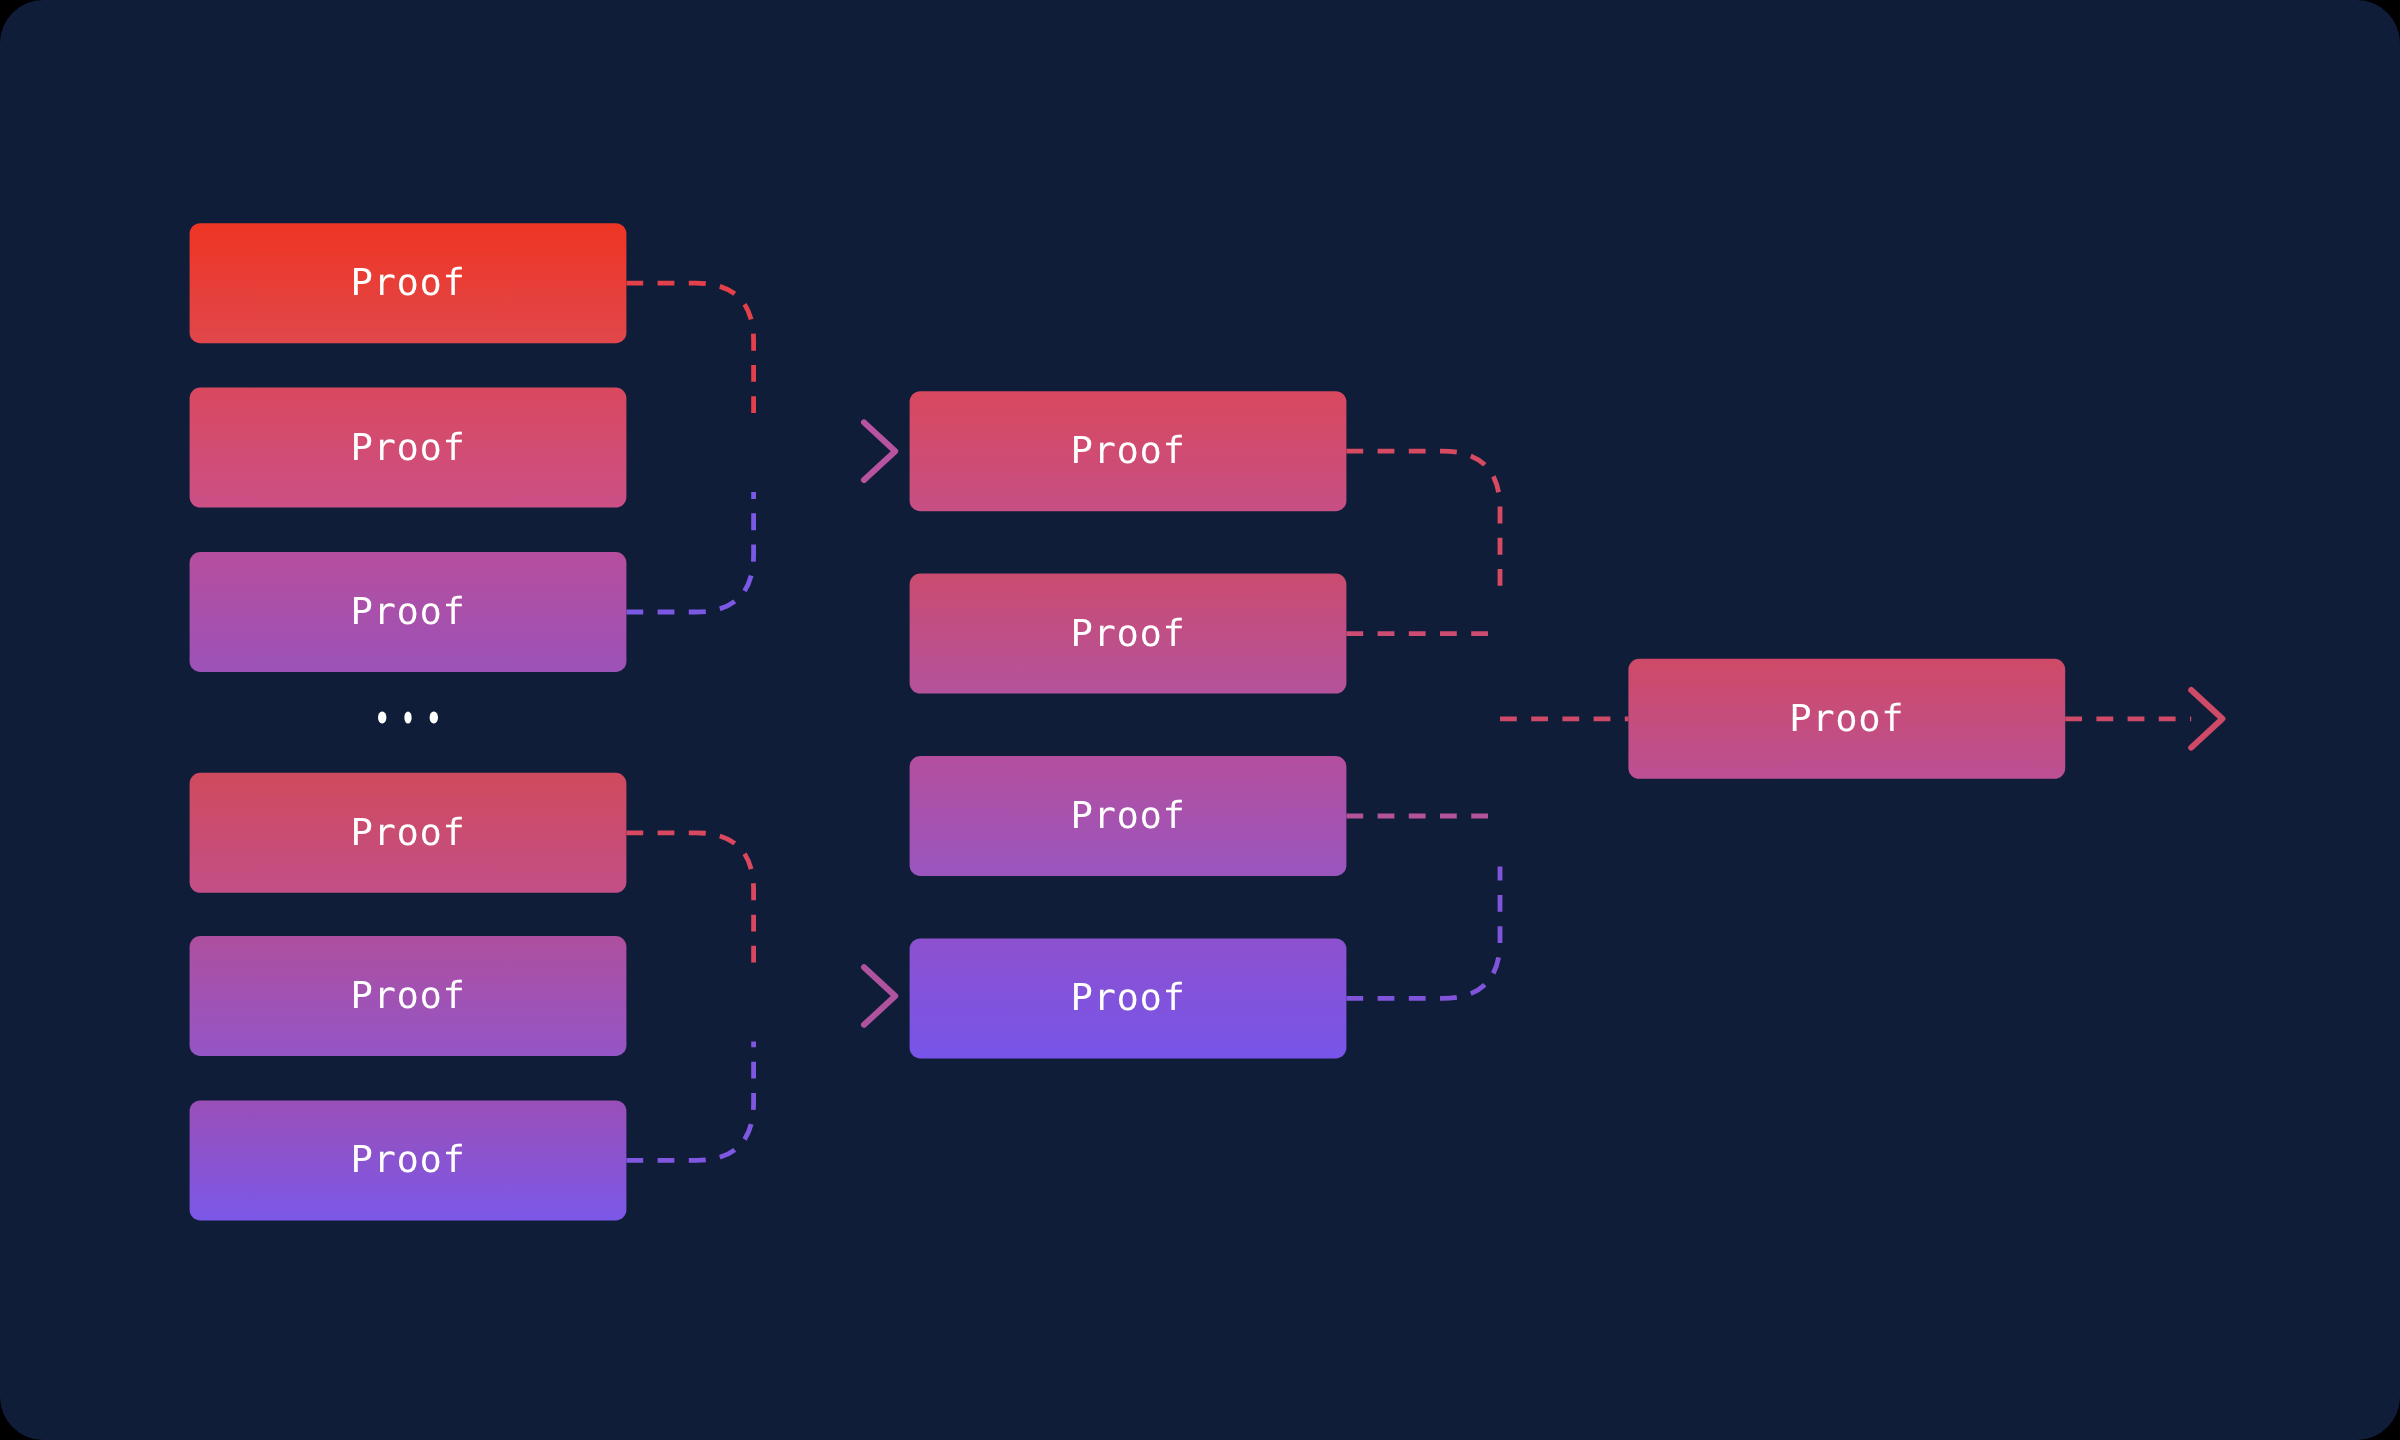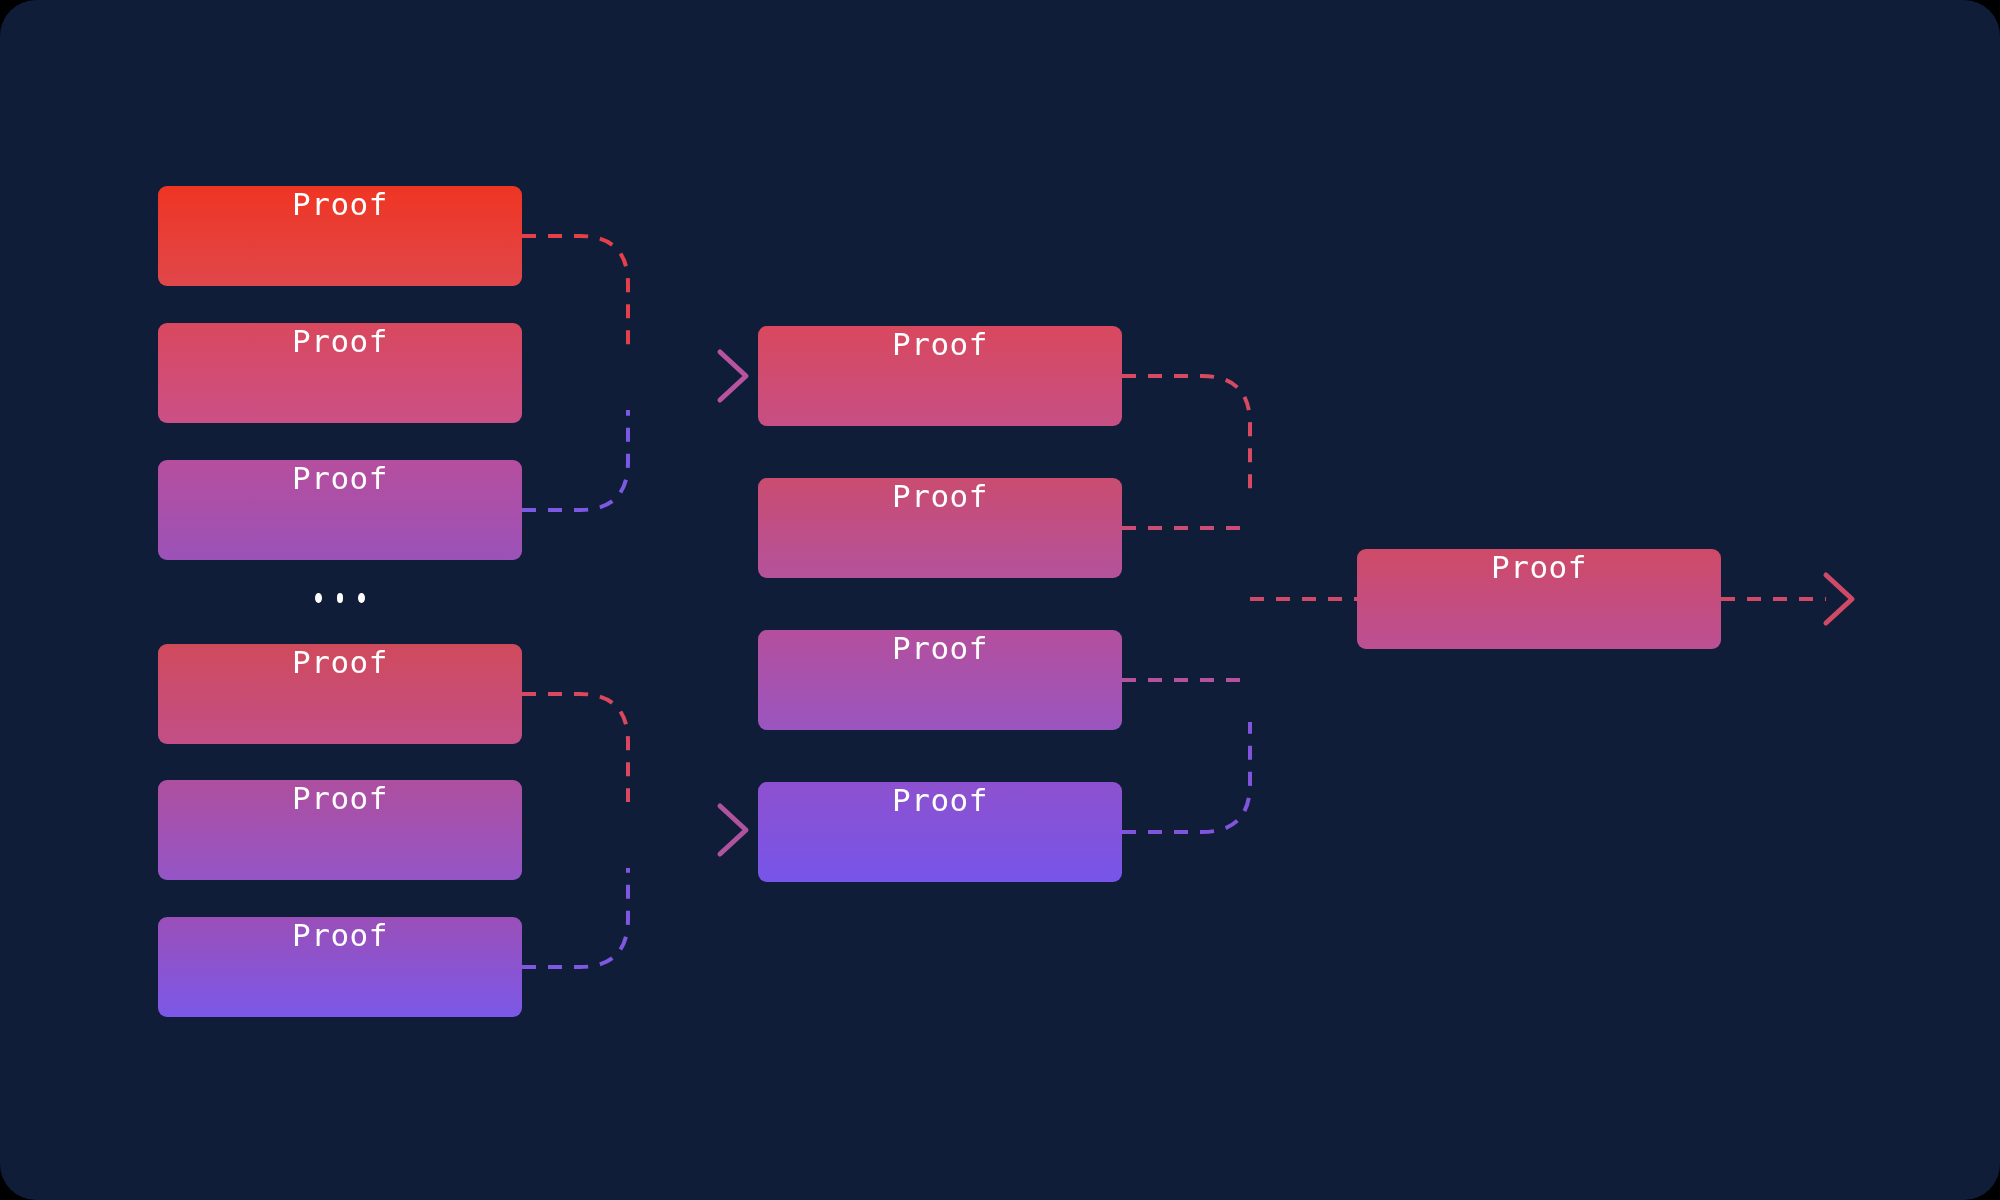--- a/index.html
+++ b/index.html
@@ -23,21 +23,21 @@
   #edges {
     position: absolute;
     left: 0; top: 0;
     width: 2000px;
     height: 1200px;
     pointer-events: none;
   }
   .node {
     position: absolute;
     display: flex;
-    align-items: flex-start;
+    align-items: center;
     justify-content: center;
     border-radius: 9px;
     color: #ffffff;
     font-family: "DejaVu Sans Mono", "Liberation Mono", monospace;
     font-size: 31px;
     letter-spacing: 0.5px;
     font-weight: 400;
     box-sizing: border-box;
     z-index: 2;
   }

